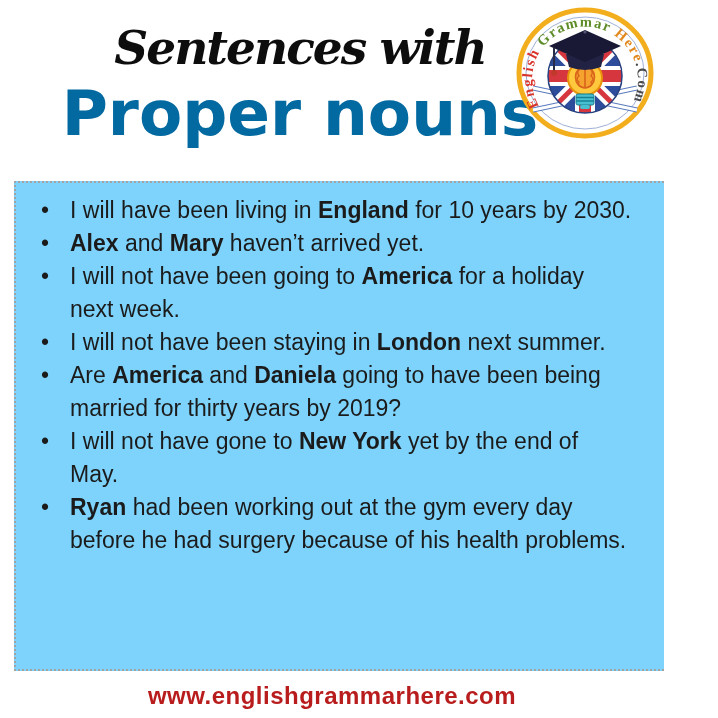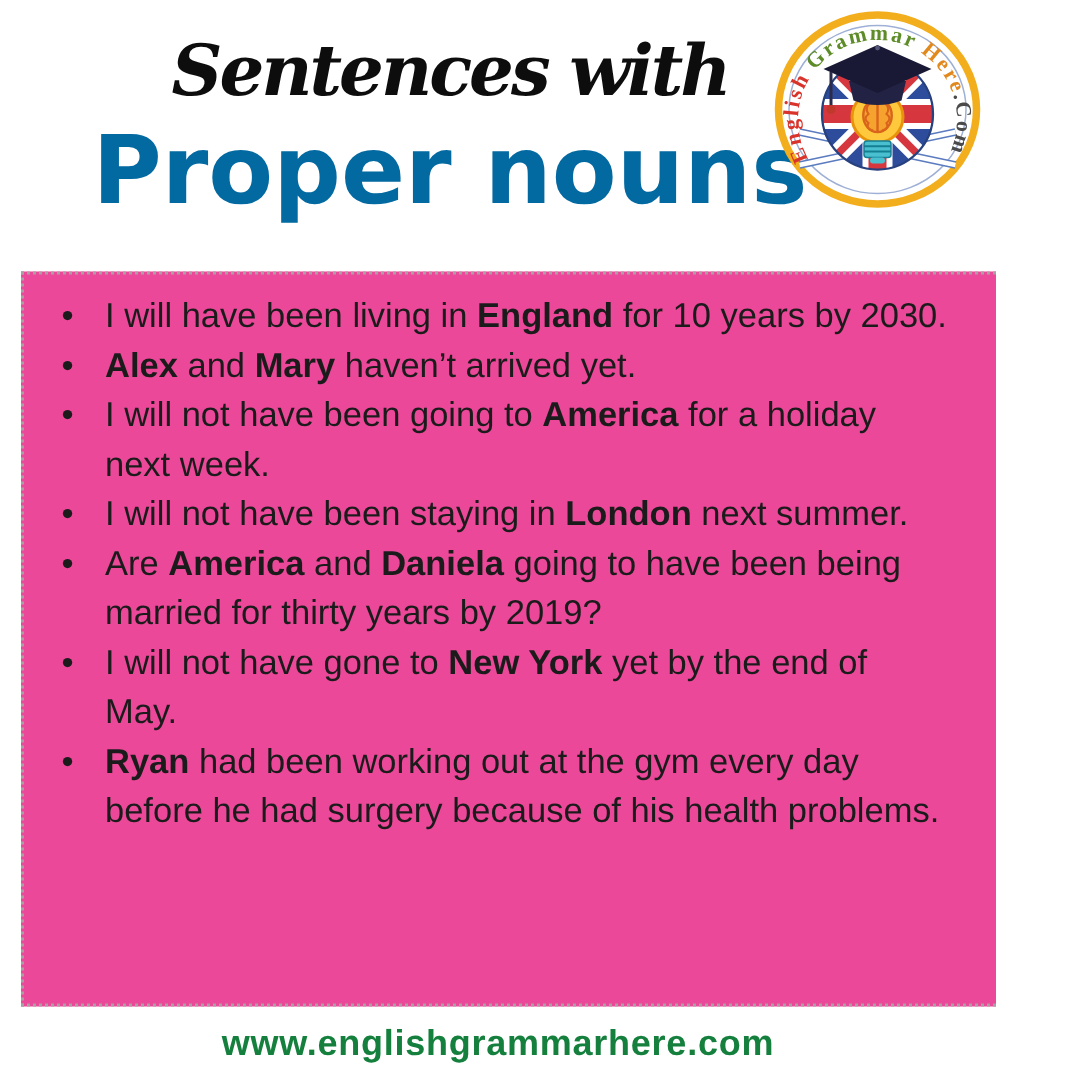--- a/index.html
+++ b/index.html
@@ -25,21 +25,21 @@
     font-family:"DejaVu Sans", sans-serif;
     font-weight:bold; font-size:63px; line-height:72px;
     letter-spacing:0px;
   }
   .logo { position:absolute; right:8px; top:5px; width:142px; height:136px; }
 
   
   .sentence-box {
     box-sizing:border-box;
     margin:0 14px; width:690px; height:490px;
-    background:#ec4899;
+    background:#7dd3fc;
     border:2px dotted #a3a3a3;
     padding:11px 14px 10px 0;
     overflow:hidden;
   }
   .sentence-list { list-style:none; margin:0; padding:0; }
   .sentence-list li {
     position:relative;
     padding-left:54px;
     font-size:23px; line-height:33px;
     color:#1b1b1b;
@@ -49,21 +49,21 @@
     content:"\2022";
     position:absolute; left:25px; top:0;
     font-size:23px; color:#1b1b1b;
   }
   .sentence-list .b { font-weight:700; }
 
   
   .footer {
     margin-top:11px; text-align:center;
     font-weight:bold; font-size:24px; letter-spacing:0.5px;
-    color:#15803d;
+    color:#b91c1c;
   }
 </style>
 </head>
 <body>
 
 <div class="page">
 
   <div class="header">
     <div class="titles">
       <div class="script-title">Sentences with</div>

